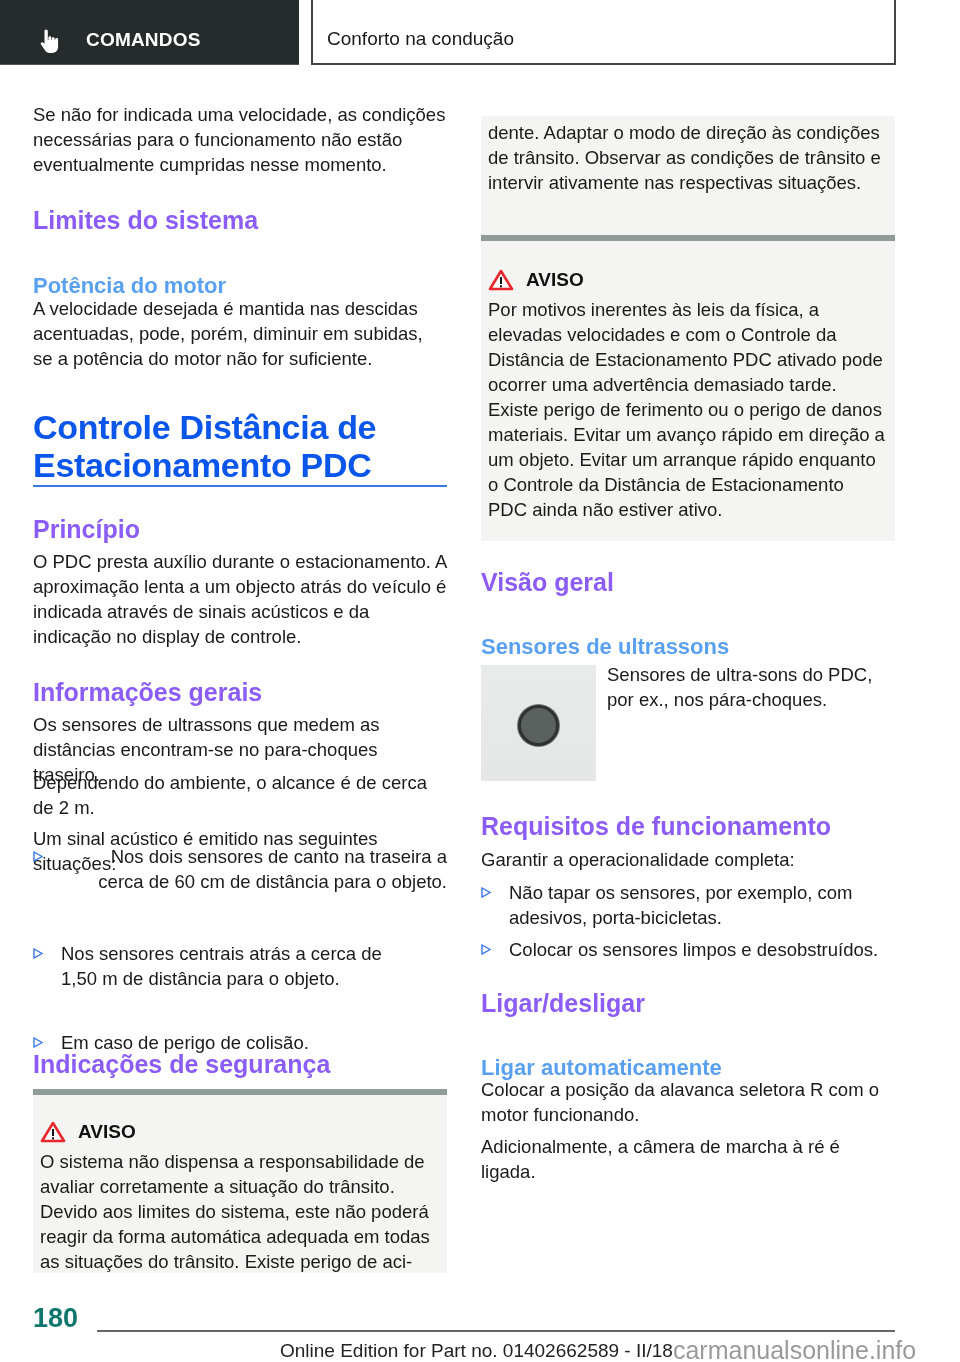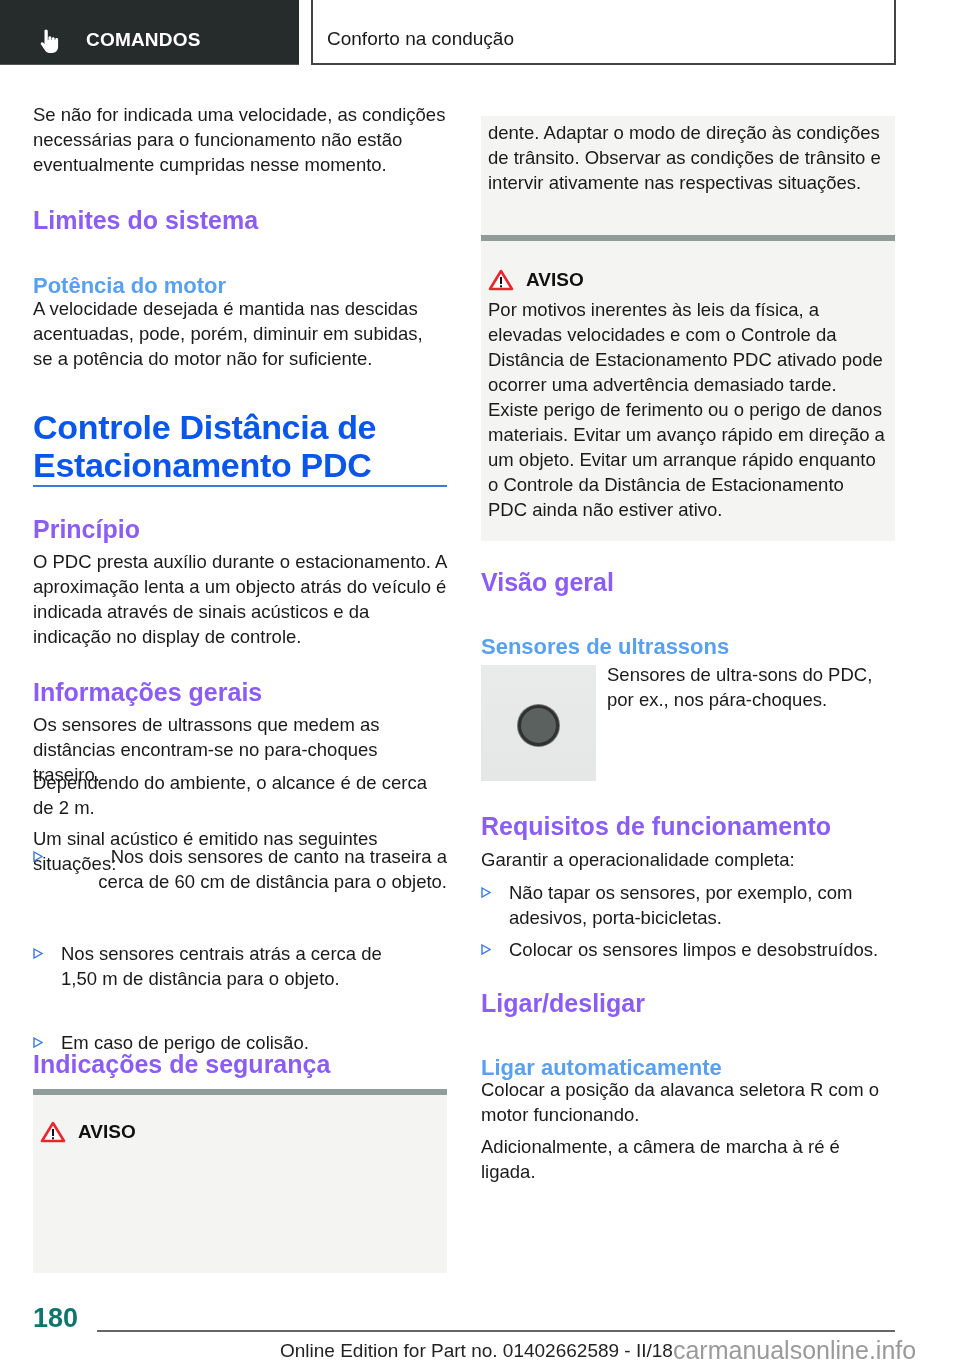--- a/index.html
+++ b/index.html
@@ -120,20 +120,21 @@
 
   <div class="warn-box" style="position:absolute; top:1089px; width:414px; height:184px;">
     <div class="warn-head" style="margin-top:14px;">
       <svg class="warn-icon" viewBox="0 0 26 22">
         <path d="M13 2 L24 20 L2 20 Z" fill="#ffffff" stroke="#e8262b" stroke-width="2.6" stroke-linejoin="round"></path>
         <rect x="12" y="8" width="2" height="7" fill="#111"></rect>
         <rect x="12" y="16.3" width="2" height="2" fill="#111"></rect>
       </svg>
       <span class="warn-title">AVISO</span>
     </div>
+    <p class="warn-text">O sistema não dispensa a responsabilidade de avaliar corretamente a situação do trânsito. Devido aos limites do sistema, este não poderá reagir da forma automática adequada em todas as situações do trânsito. Existe perigo de aci-</p>
   </div>
 </div>
 
 <div class="col col-right">
   <div class="warn-box cont" style="position:absolute; top:116px; width:414px; height:123px; padding-top:4px;">
     <p class="warn-text">dente. Adaptar o modo de direção às condições de trânsito. Observar as condições de trânsito e intervir ativamente nas respectivas situações.</p>
   </div>
 
   <div class="warn-box" style="position:absolute; top:235px; width:414px; height:306px;">
     <div class="warn-head" style="margin-top:16px;">

